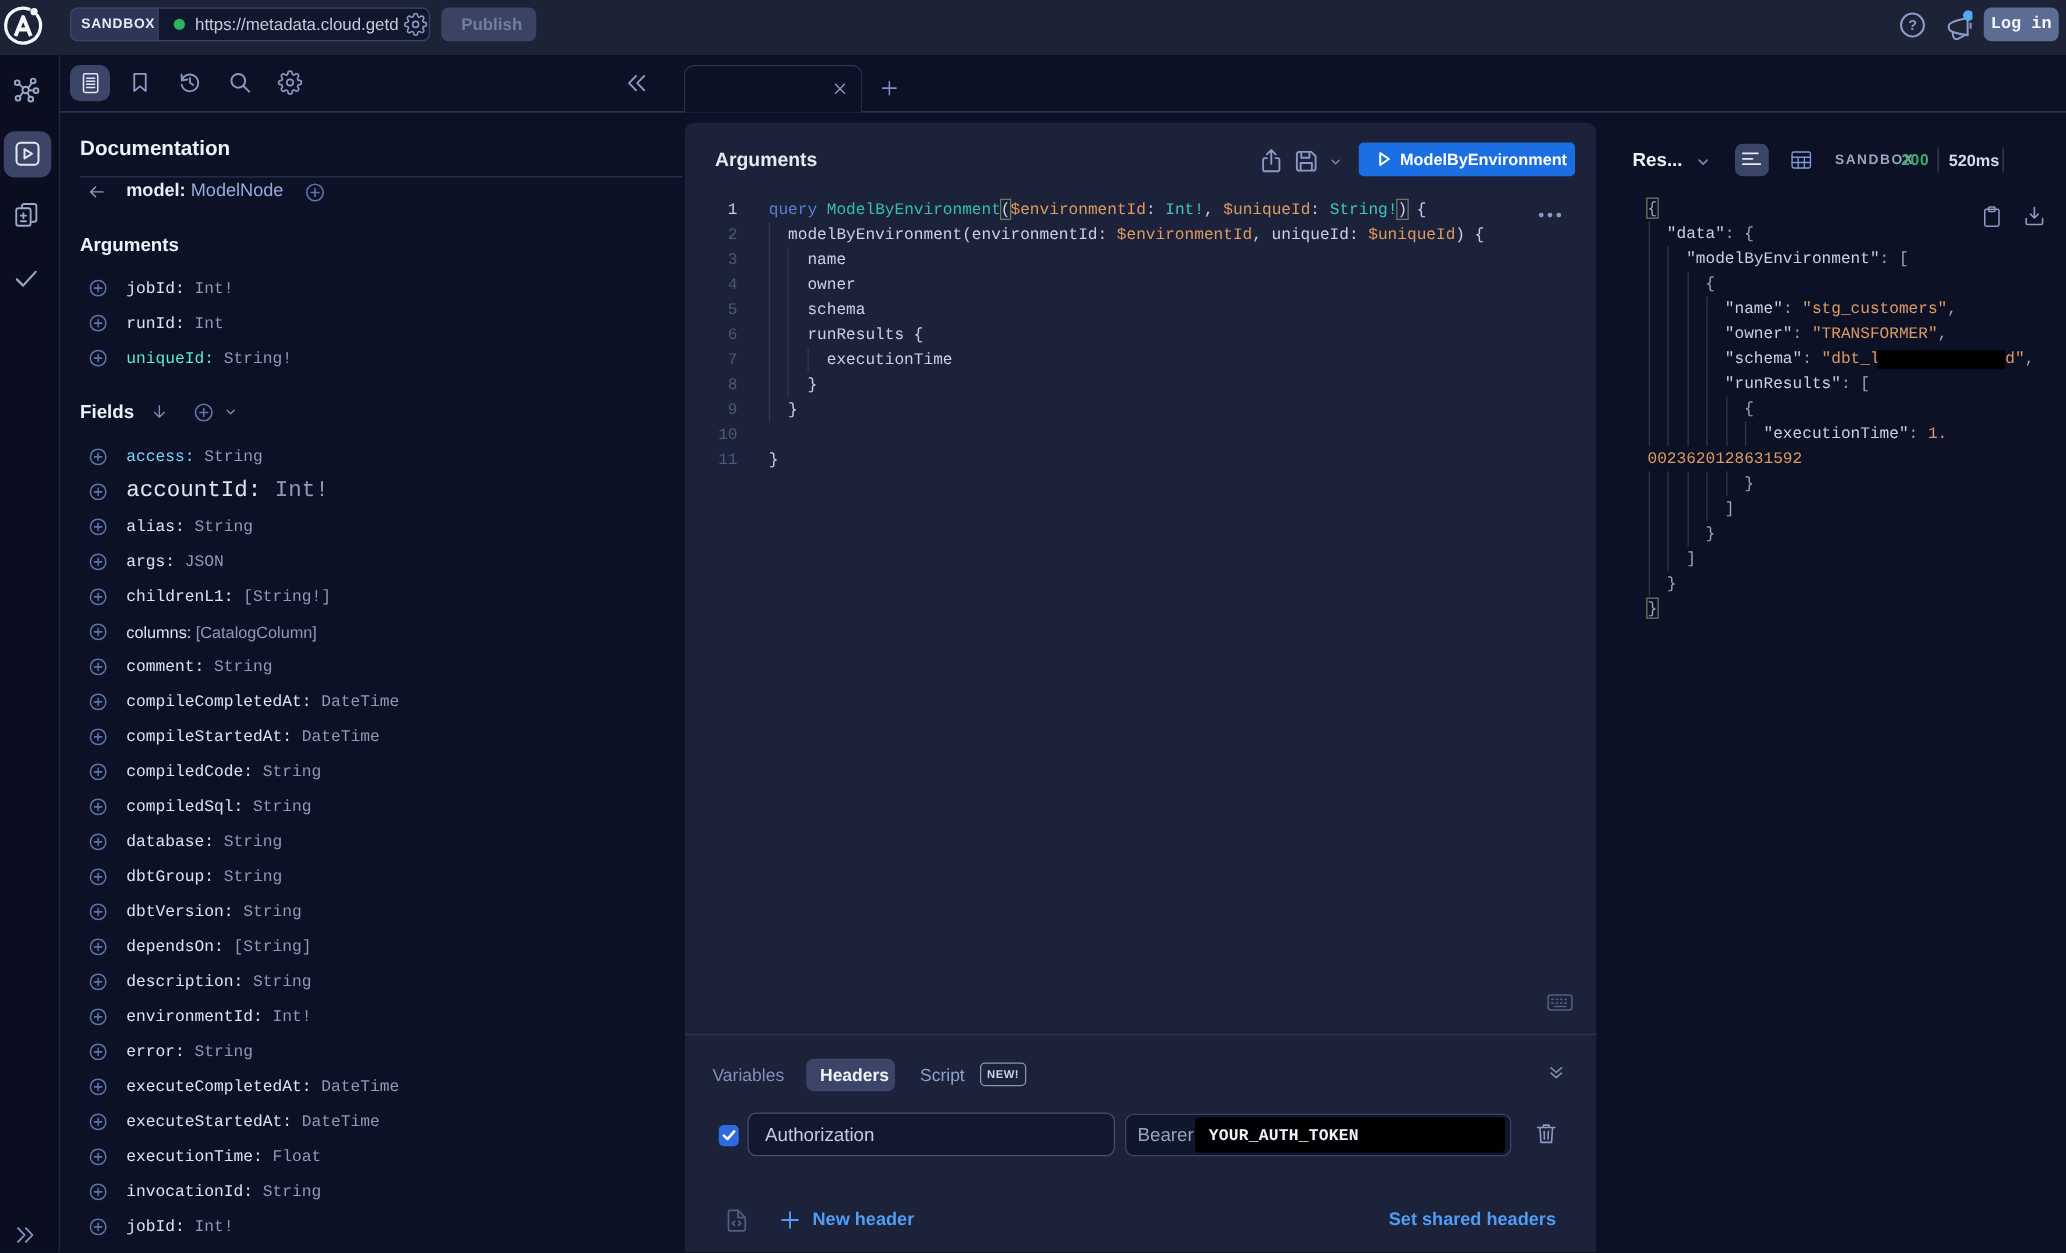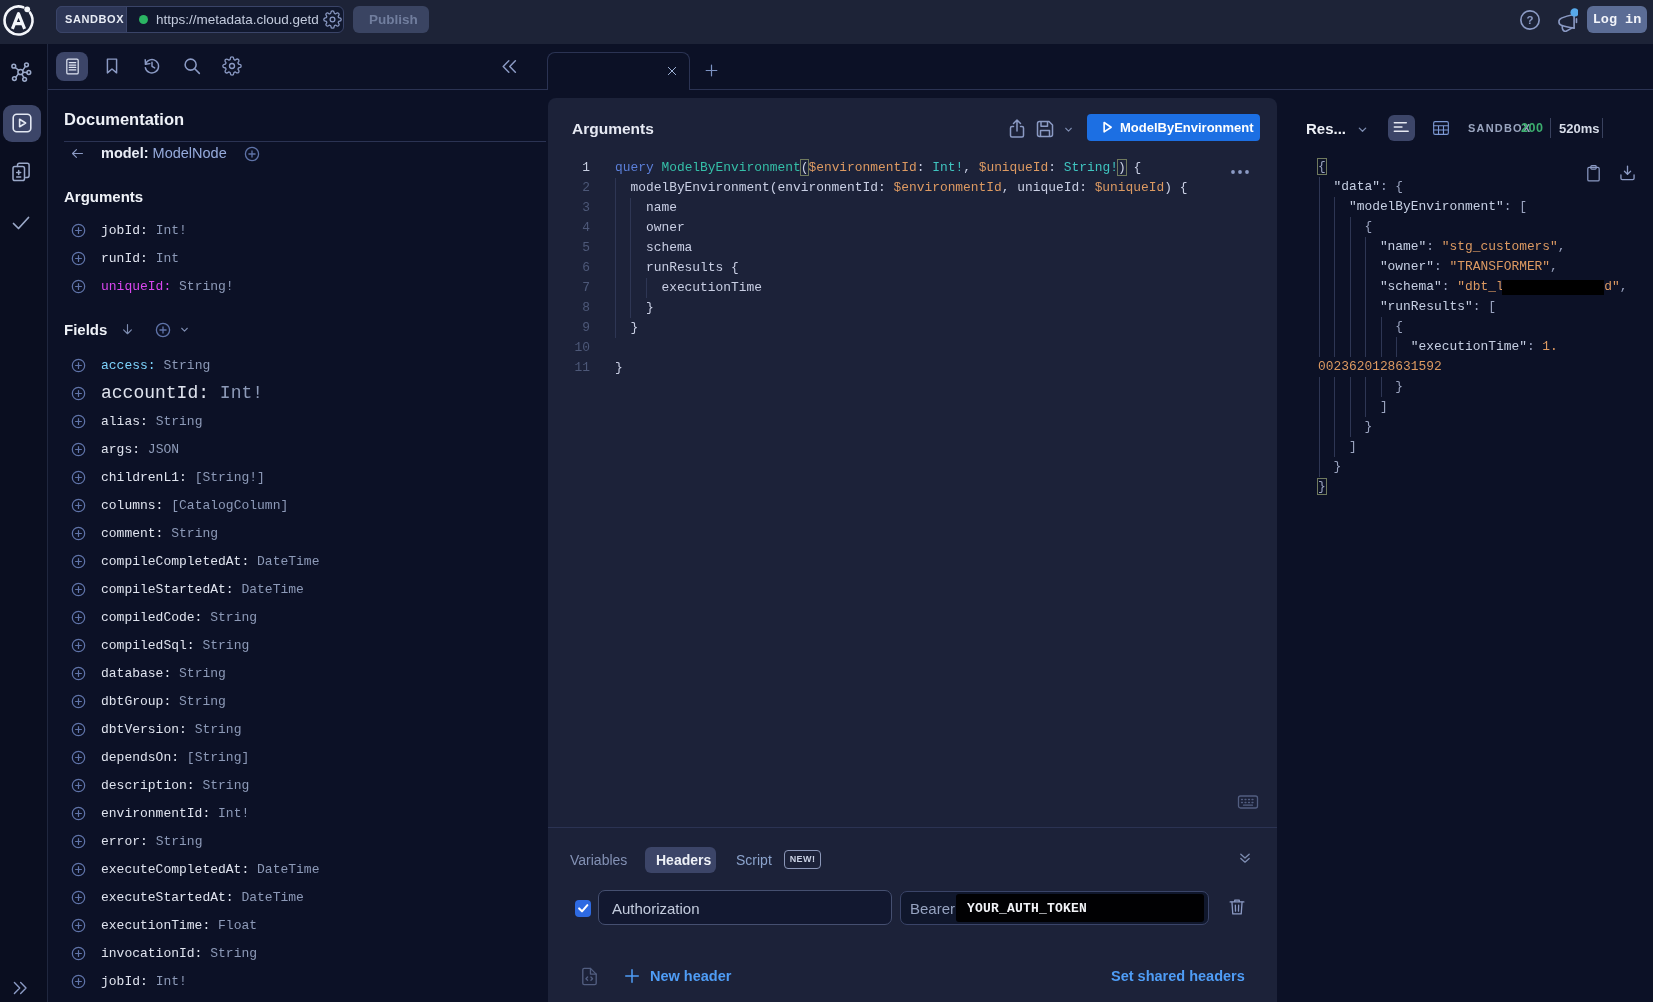--- a/index.html
+++ b/index.html
@@ -144,21 +144,21 @@
         <path d="M8 4.9 V11.1 M4.9 8 H11.1"></path>
       </g>
     </svg>
 <div style="position:absolute;left:101px;top:247.5px;height:21px;line-height:21px;font-family:'Liberation Mono',monospace;font-size:13px;color:#e8ecf5;font-weight:400;white-space:pre;"><span style="color:#dfe3ee">runId:</span> <span style="color:#8d9ab8">Int</span></div>
 <svg style="position:absolute;left:71px;top:278.5px" width="15" height="15" viewBox="0 0 16 16" fill="none">
       <g stroke="#5f73a8" stroke-width="1.3" stroke-linecap="round" fill="none">
         <circle cx="8" cy="8" r="6.6"></circle>
         <path d="M8 4.9 V11.1 M4.9 8 H11.1"></path>
       </g>
     </svg>
-<div style="position:absolute;left:101px;top:275.5px;height:21px;line-height:21px;font-family:'Liberation Mono',monospace;font-size:13px;color:#e8ecf5;font-weight:400;white-space:pre;"><span style="color:#d946ef">uniqueId:</span> <span style="color:#8d9ab8">String!</span></div>
+<div style="position:absolute;left:101px;top:275.5px;height:21px;line-height:21px;font-family:'Liberation Mono',monospace;font-size:13px;color:#e8ecf5;font-weight:400;white-space:pre;"><span style="color:#5eead4">uniqueId:</span> <span style="color:#8d9ab8">String!</span></div>
 <div style="position:absolute;left:64px;top:317.5px;height:23px;line-height:23px;font-family:'Liberation Sans',sans-serif;font-size:15px;color:#eef1f7;font-weight:700;white-space:pre;">Fields</div>
 <svg style="position:absolute;left:119px;top:321px;" width="17" height="17" viewBox="0 0 24 24" fill="none">
       <g stroke="#7d8cb0" stroke-width="1.6" stroke-linecap="round" stroke-linejoin="round" fill="none">
         <path d="M12 5 V18 M6.5 12.5 L12 18 L17.5 12.5"></path>
       </g>
     </svg>
 <svg style="position:absolute;left:155px;top:321.5px" width="16" height="16" viewBox="0 0 16 16" fill="none">
       <g stroke="#5f73a8" stroke-width="1.3" stroke-linecap="round" fill="none">
         <circle cx="8" cy="8" r="6.6"></circle>
         <path d="M8 4.9 V11.1 M4.9 8 H11.1"></path>
@@ -203,21 +203,21 @@
         <path d="M8 4.9 V11.1 M4.9 8 H11.1"></path>
       </g>
     </svg>
 <div style="position:absolute;left:101px;top:466.5px;height:21px;line-height:21px;font-family:'Liberation Mono',monospace;font-size:13px;color:#e8ecf5;font-weight:400;white-space:pre;"><span style="color:#dfe3ee">childrenL1:</span> <span style="color:#8d9ab8">[String!]</span></div>
 <svg style="position:absolute;left:71px;top:497.5px" width="15" height="15" viewBox="0 0 16 16" fill="none">
       <g stroke="#5f73a8" stroke-width="1.3" stroke-linecap="round" fill="none">
         <circle cx="8" cy="8" r="6.6"></circle>
         <path d="M8 4.9 V11.1 M4.9 8 H11.1"></path>
       </g>
     </svg>
-<div style="position:absolute;left:101px;top:494.5px;height:21px;line-height:21px;font-family:Liberation Mono, monospace;font-size:13px;color:#e8ecf5;font-weight:400;white-space:pre;"><span style="color:#dfe3ee">columns:</span> <span style="color:#8d9ab8">[CatalogColumn]</span></div>
+<div style="position:absolute;left:101px;top:494.5px;height:21px;line-height:21px;font-family:Liberation Sans, sans-serif;font-size:13px;color:#e8ecf5;font-weight:400;white-space:pre;"><span style="color:#dfe3ee">columns:</span> <span style="color:#8d9ab8">[CatalogColumn]</span></div>
 <svg style="position:absolute;left:71px;top:525.5px" width="15" height="15" viewBox="0 0 16 16" fill="none">
       <g stroke="#5f73a8" stroke-width="1.3" stroke-linecap="round" fill="none">
         <circle cx="8" cy="8" r="6.6"></circle>
         <path d="M8 4.9 V11.1 M4.9 8 H11.1"></path>
       </g>
     </svg>
 <div style="position:absolute;left:101px;top:522.5px;height:21px;line-height:21px;font-family:'Liberation Mono',monospace;font-size:13px;color:#e8ecf5;font-weight:400;white-space:pre;"><span style="color:#dfe3ee">comment:</span> <span style="color:#8d9ab8">String</span></div>
 <svg style="position:absolute;left:71px;top:553.5px" width="15" height="15" viewBox="0 0 16 16" fill="none">
       <g stroke="#5f73a8" stroke-width="1.3" stroke-linecap="round" fill="none">
         <circle cx="8" cy="8" r="6.6"></circle>

